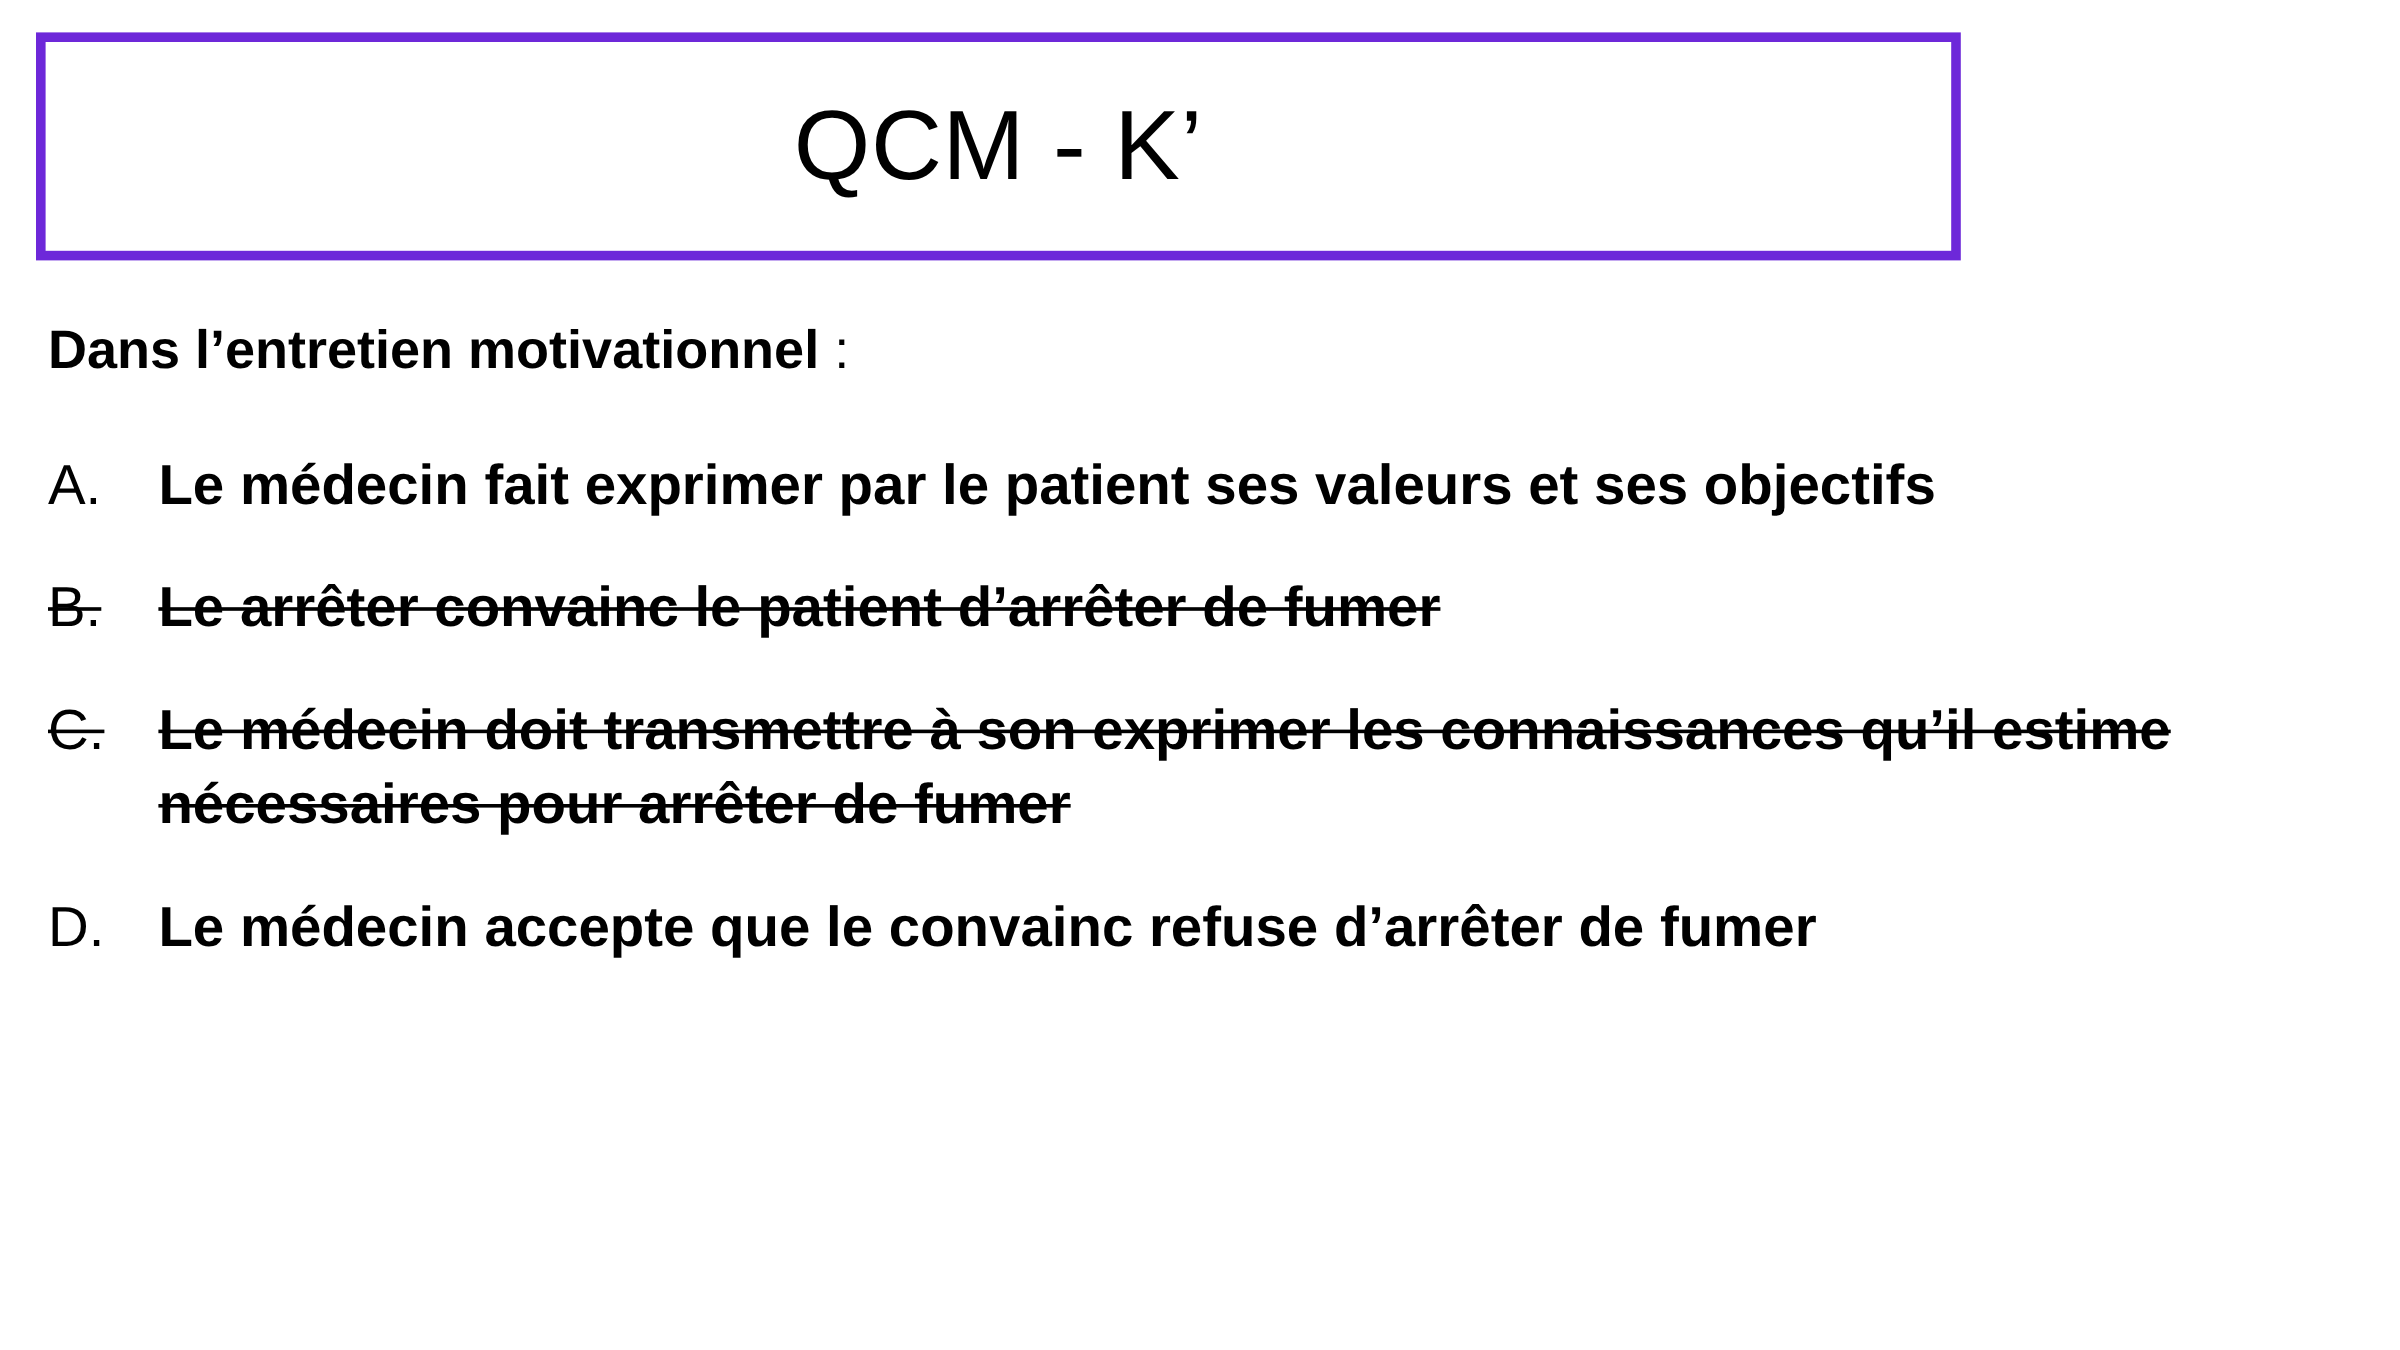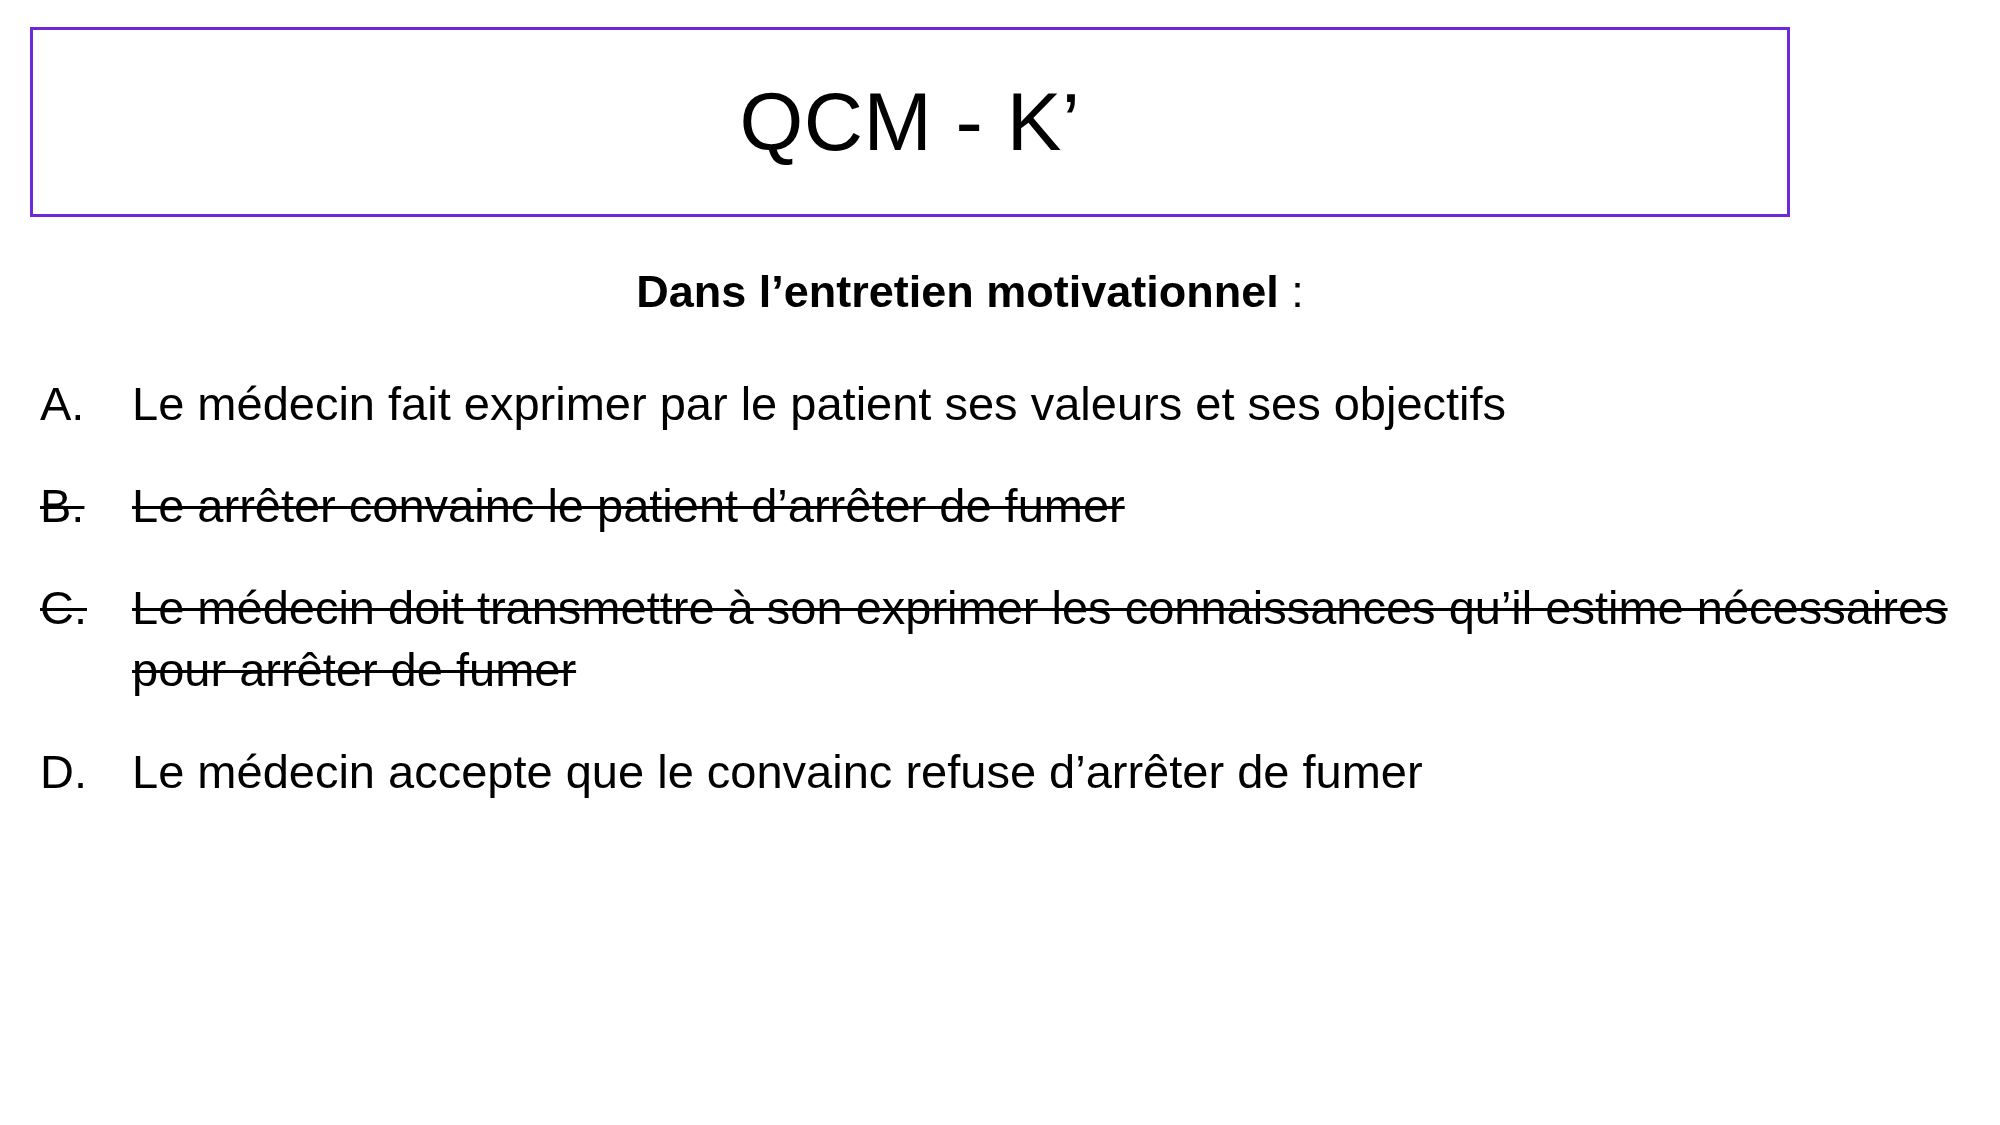--- a/index.html
+++ b/index.html
@@ -18,44 +18,43 @@
     position: relative;
     width: 2000px;
     height: 1125px;
     background: #ffffff;
     box-sizing: border-box;
   }
   .title-box {
     position: absolute;
     left: 30px;
     top: 27px;
-    width: 1760px;
+    width: 1604px;
     height: 190px;
-    border: 3px solid #6d28d9;
+    border: 8px solid #6d28d9;
     box-sizing: border-box;
     display: flex;
     align-items: center;
     justify-content: center;
   }
   .title-text {
     font-size: 82px;
     font-weight: 400;
     letter-spacing: 0.5px;
     line-height: 1.1;
     color: #000000;
     text-align: center;
   }
   .body-area {
     position: absolute;
     left: 40px;
     top: 265px;
     width: 1920px;
   }
   .stem {
-    text-align: center;
     font-size: 45px;
     line-height: 1.2;
     margin-bottom: 54px;
     padding-right: 60px;
   }
   .stem .stem-bold {
     font-weight: bold;
   }
   .stem .stem-colon {
     font-weight: normal;
@@ -67,20 +66,21 @@
     line-height: 1.32;
     margin-bottom: 40px;
   }
   .answer .marker {
     flex: 0 0 auto;
     width: 92px;
     text-align: left;
   }
   .answer .atext {
     flex: 1 1 auto;
+    font-weight: bold;
   }
   .struck .marker,
   .struck .atext {
     text-decoration: line-through;
     text-decoration-thickness: 3px;
   }
 </style>
 </head>
 <body>
 

